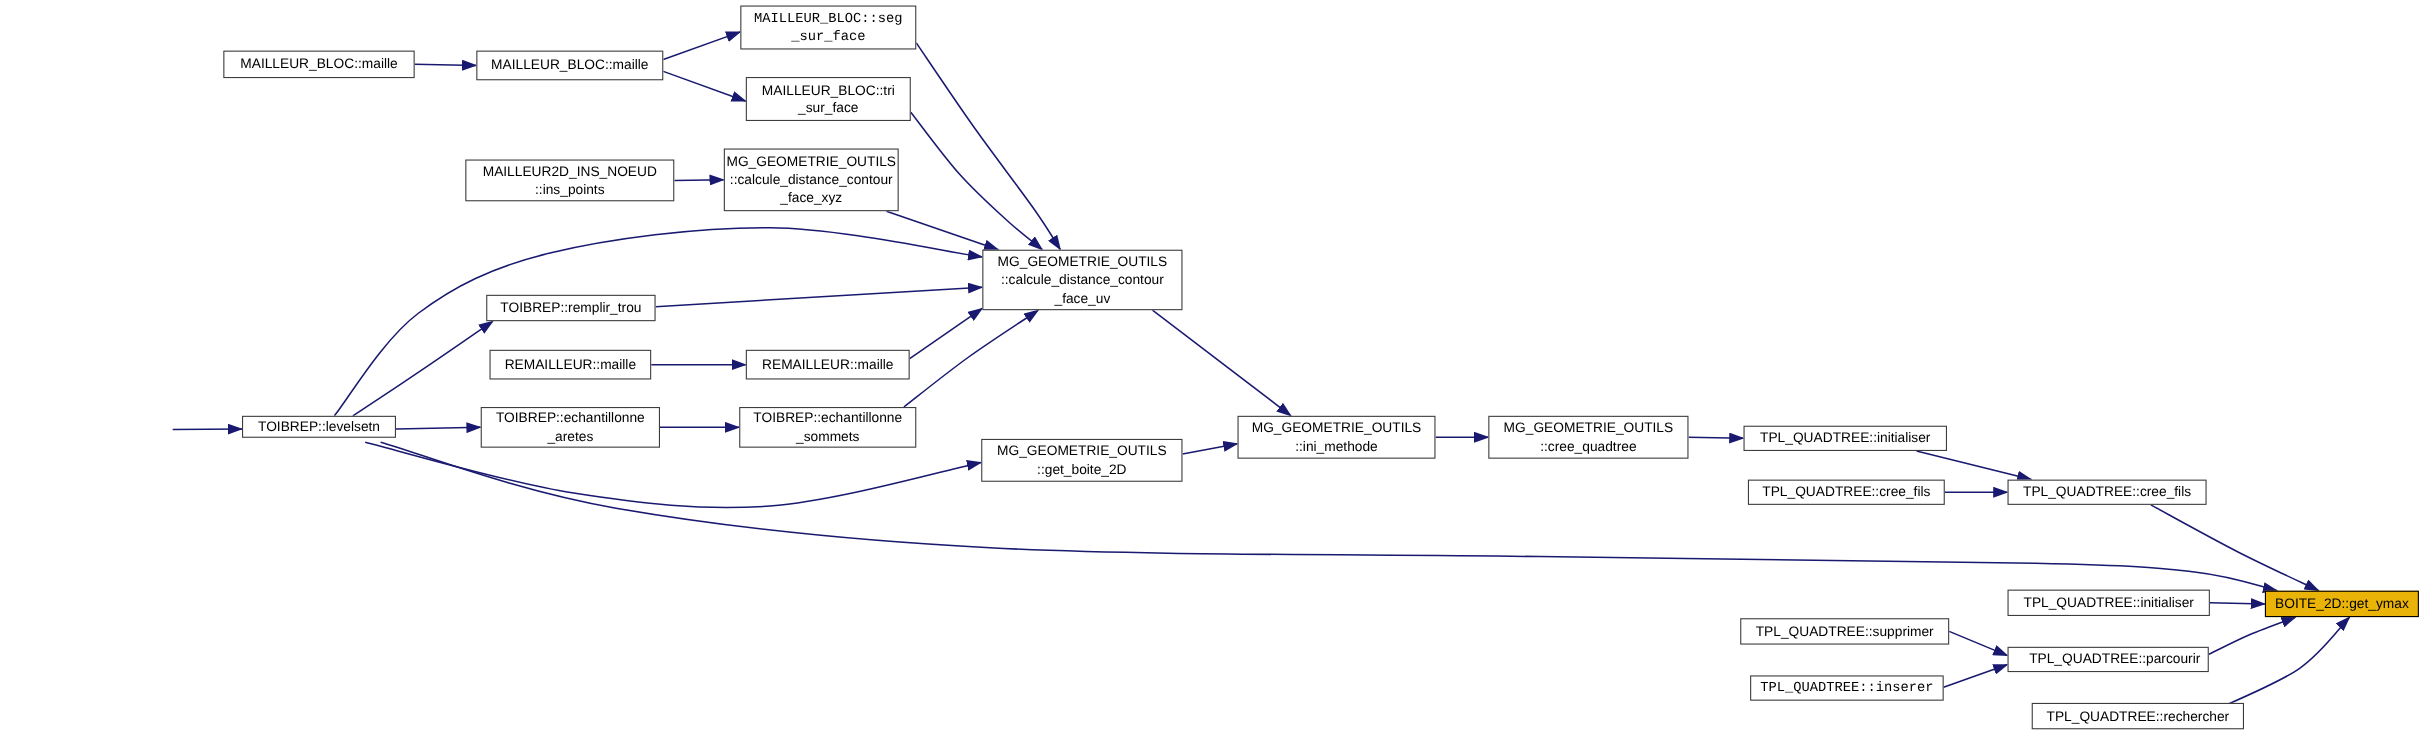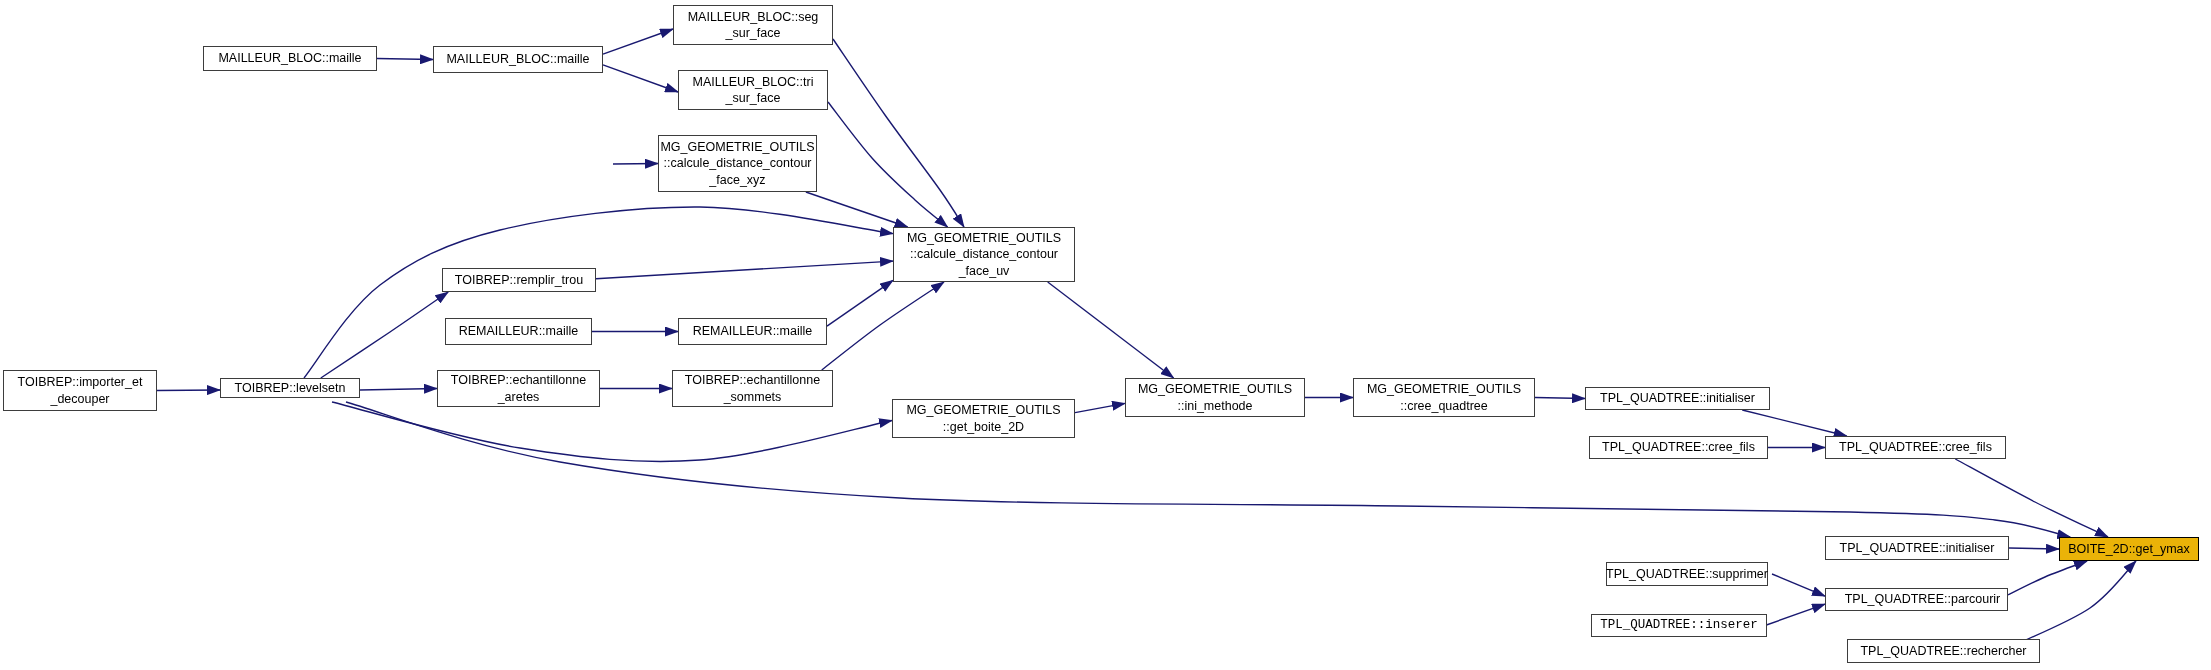--- a/index.html
+++ b/index.html
@@ -67,48 +67,48 @@
       <path class="edge" d="M1955.32,459 C1968.6,466.1666666666667 2009.5533333333333,489 2035,502 C2060.4466666666667,515 2095.8333333333335,531.1666666666666 2108,537" marker-end="url(#arrow)"></path>
       <path class="edge" d="M346,402 C381.6666666666667,412 467.6666666666667,446 560,462 C652.3333333333334,478 760,490.6666666666667 900,498 C1040,505.3333333333333 1241.6666666666667,503.6666666666667 1400,506 C1558.3333333333333,508.3333333333333 1750.8333333333333,509.6666666666667 1850,512 C1949.1666666666667,514.3333333333334 1958.3,515.8333333333334 1995,520 C2031.7,524.1666666666666 2057.6666666666665,534.1666666666666 2070.2,537" marker-end="url(#arrow)"></path>
       <path class="edge" d="M2009,548 L2059,549" marker-end="url(#arrow)"></path>
       <path class="edge" d="M2008,594.9 C2014.1666666666667,591.9166666666666 2031.8333333333333,582.65 2045,577 C2058.1666666666665,571.35 2080,563.6666666666666 2087,561" marker-end="url(#arrow)"></path>
       <path class="edge" d="M1772,574 L1825,596.05" marker-end="url(#arrow)"></path>
       <path class="edge" d="M1765,625.5 L1825,604.1" marker-end="url(#arrow)"></path>
       <path class="edge" d="M2012,646.2 C2025,639.8333333333334 2069.3333333333335,622.2 2090,608 C2110.6666666666665,593.8 2128.3333333333335,568.8333333333334 2136,561" marker-end="url(#arrow)"></path>
     </svg>
     <div class="node" style="left: 203px; top: 46px; width: 174px; height: 25px;">MAILLEUR_BLOC::maille</div>
     <div class="node" style="left: 433px; top: 46px; width: 170px; height: 27px;">MAILLEUR_BLOC::maille</div>
-    <div class="node" style="left: 673px; top: 5px; width: 160px; height: 40px;">MAILLEUR_BLOC::seg
+    <div class="node" style="left: 673px; top: 5px; width: 160px; height: 40px; font-family: Liberation Mono, monospace;">MAILLEUR_BLOC::seg
 _sur_face</div>
     <div class="node" style="left: 678px; top: 70px; width: 150px; height: 40px;">MAILLEUR_BLOC::tri
 _sur_face</div>
+    <div class="node" style="left: 423px; top: 145px; width: 190px; height: 38px;">MAILLEUR2D_INS_NOEUD
+::ins_points</div>
     <div class="node" style="left: 658px; top: 135px; width: 159px; height: 57px;">MG_GEOMETRIE_OUTILS
 ::calcule_distance_contour
 _face_xyz</div>
     <div class="node" style="left: 893px; top: 227px; width: 182px; height: 55px;">MG_GEOMETRIE_OUTILS
 ::calcule_distance_contour
 _face_uv</div>
-    <div class="node" style="left: 3px; top: 370px; width: 154px; height: 41px;">TOIBREP::importer_et
-_decouper</div>
     <div class="node" style="left: 220px; top: 378px; width: 140px; height: 20px;">TOIBREP::levelsetn</div>
     <div class="node" style="left: 442px; top: 268px; width: 154px; height: 24px; text-align: right;">TOIBREP::remplir_trou</div>
     <div class="node" style="left: 445px; top: 318px; width: 147px; height: 27px;">REMAILLEUR::maille</div>
     <div class="node" style="left: 678px; top: 318px; width: 149px; height: 27px;">REMAILLEUR::maille</div>
     <div class="node" style="left: 437px; top: 370px; width: 163px; height: 37px;">TOIBREP::echantillonne
 _aretes</div>
     <div class="node" style="left: 672px; top: 370px; width: 161px; height: 37px;">TOIBREP::echantillonne
 _sommets</div>
     <div class="node" style="left: 892px; top: 399px; width: 183px; height: 39px;">MG_GEOMETRIE_OUTILS
 ::get_boite_2D</div>
     <div class="node" style="left: 1125px; top: 378px; width: 180px; height: 39px;">MG_GEOMETRIE_OUTILS
 ::ini_methode</div>
     <div class="node" style="left: 1353px; top: 378px; width: 182px; height: 39px;">MG_GEOMETRIE_OUTILS
 ::cree_quadtree</div>
     <div class="node" style="left: 1585px; top: 387px; width: 185px; height: 23px;">TPL_QUADTREE::initialiser</div>
     <div class="node" style="left: 1589px; top: 436px; width: 179px; height: 23px;">TPL_QUADTREE::cree_fils</div>
     <div class="node" style="left: 1825px; top: 436px; width: 181px; height: 23px;">TPL_QUADTREE::cree_fils</div>
     <div class="node" style="left: 1825px; top: 536px; width: 184px; height: 24px;">TPL_QUADTREE::initialiser</div>
     <div class="node highlighted" style="left: 2059px; top: 537px; width: 140px; height: 24px;">BOITE_2D::get_ymax</div>
-    <div class="node" style="left: 1582px; top: 562px; width: 162px; height: 24px; margin-left: 24px;">TPL_QUADTREE::supprimer</div>
+    <div class="node" style="left: 1582px; top: 562px; width: 190px; height: 24px;">TPL_QUADTREE::supprimer</div>
     <div class="node" style="left: 1825px; top: 588px; width: 183px; height: 23px; padding-left: 12px;">TPL_QUADTREE::parcourir</div>
     <div class="node" style="left: 1591px; top: 614px; width: 176px; height: 23px; font-family: Liberation Mono, monospace;">TPL_QUADTREE::inserer</div>
     <div class="node" style="left: 1819px; top: 639px; width: 193px; height: 24px; margin-left: 28px;">TPL_QUADTREE::rechercher</div>
   </div>
 
 </body></html>

